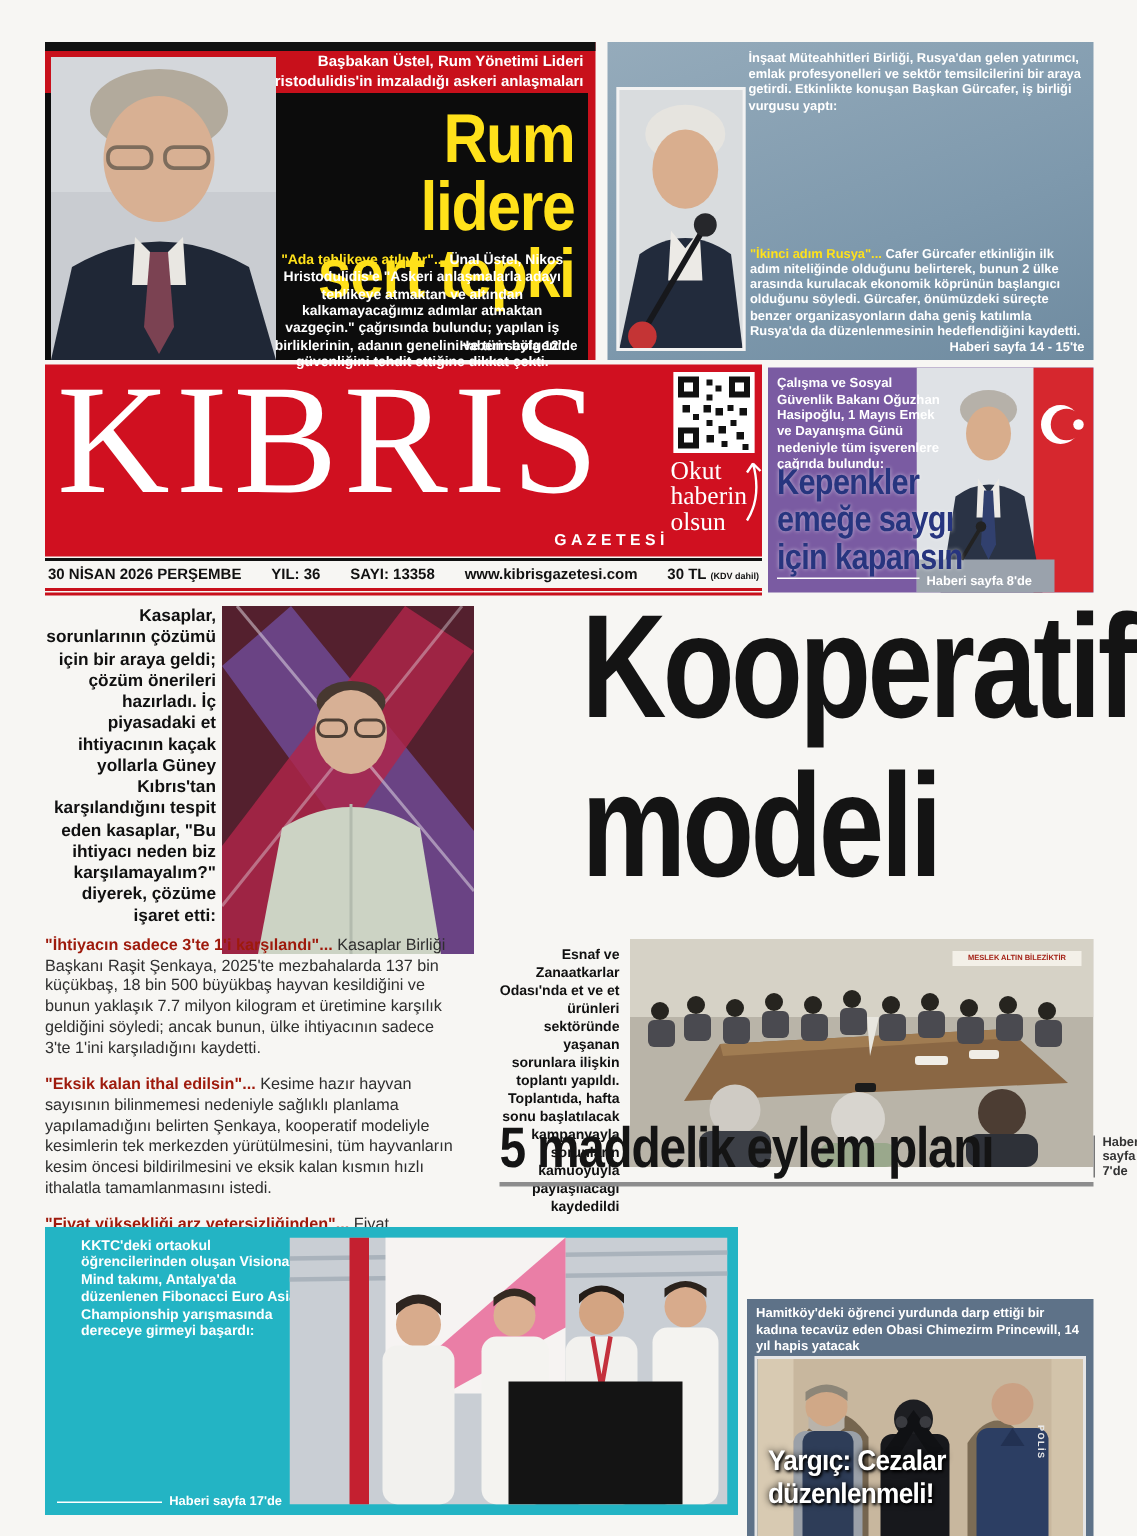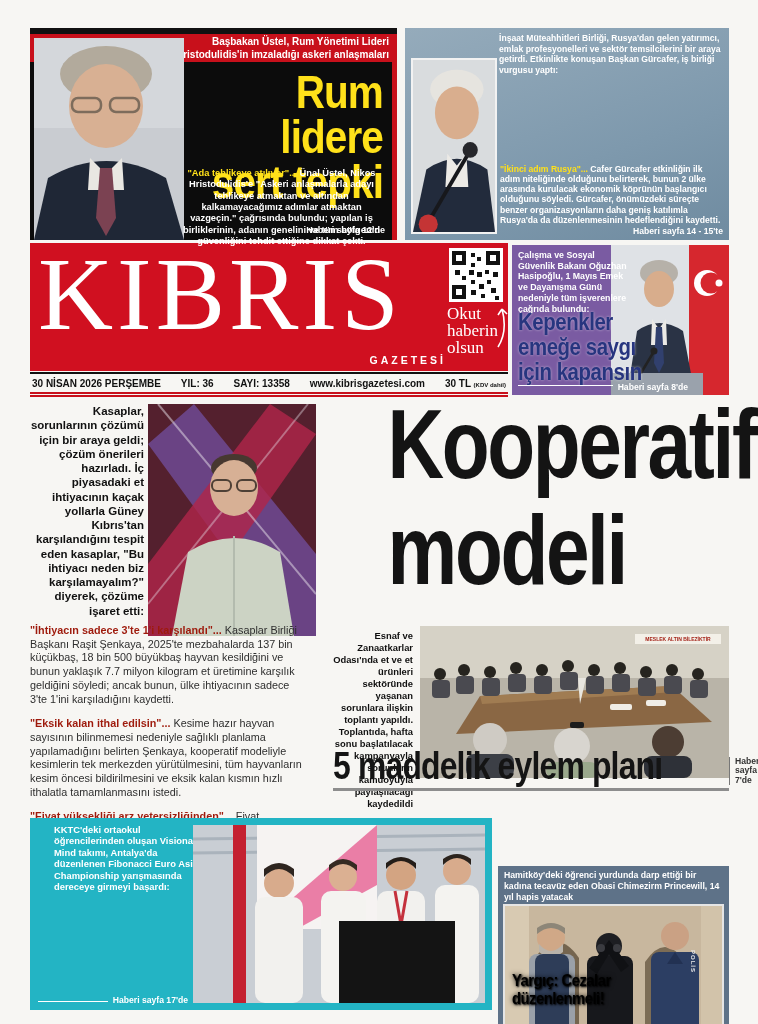--- a/index.html
+++ b/index.html
@@ -74,21 +74,21 @@
   .sp-kicker { position:absolute; left:8px; top:6px; width:152px; color:#fff; font-weight:bold; font-size:9.4px; line-height:1.22;margin-left:16px; }
   .sp-headline { position:absolute; left:8px; top:84px; color:#ffe71e; font-weight:bold; font-size:23px; line-height:1.2; letter-spacing:-.5px; }
   .sp-headline .cond { transform:scaleX(.84); transform-origin:left center; }
   .sp-ref { position:absolute; left:8px; bottom:5px; width:150px; display:flex; align-items:flex-end; color:#fff; font-weight:bold; font-size:8.6px; }
   .sp-photo { position:absolute; left:163px; top:7px; width:292px; height:178px; }
 
   
   .panel-cr { position:absolute; left:498px; top:818px; width:231px; height:192px; background:#5e7288;margin-top:48px; }
   .cr-kicker { position:absolute; left:6px; top:4px; right:4px; color:#fff; font-weight:bold; font-size:8.7px; line-height:1.25; }
   .cr-photo { position:absolute; left:5px; top:38px; width:221px; height:136px; border:2px solid #e5e5e5; }
-  .cr-headline { position:absolute; left:7px; bottom:30px; z-index:3; color:#000000; font-weight:bold; font-size:16px; letter-spacing:-.5px; text-shadow:1px 1px 2px #000, 0 0 5px rgba(0,0,0,.9); }
+  .cr-headline { position:absolute; left:7px; bottom:30px; z-index:3; color:#ffffff; font-weight:bold; font-size:19px; letter-spacing:-.5px; text-shadow:1px 1px 2px #000, 0 0 5px rgba(0,0,0,.9); }
   .cr-headline .cond { transform:scaleX(.92); transform-origin:left center; }
   .cr-ref { position:absolute; right:5px; bottom:3px; left:6px; display:flex; align-items:flex-end; color:#fff; font-weight:bold; font-size:8.6px; }
   .polis-label { position:absolute; right:26px; top:44px; z-index:3; color:#e8e8e8; font-weight:bold; font-size:6px; letter-spacing:1px; writing-mode:vertical-rl; }
 
   svg { display:block; }
 </style>
 </head>
 <body>
 
 <div class="page">

